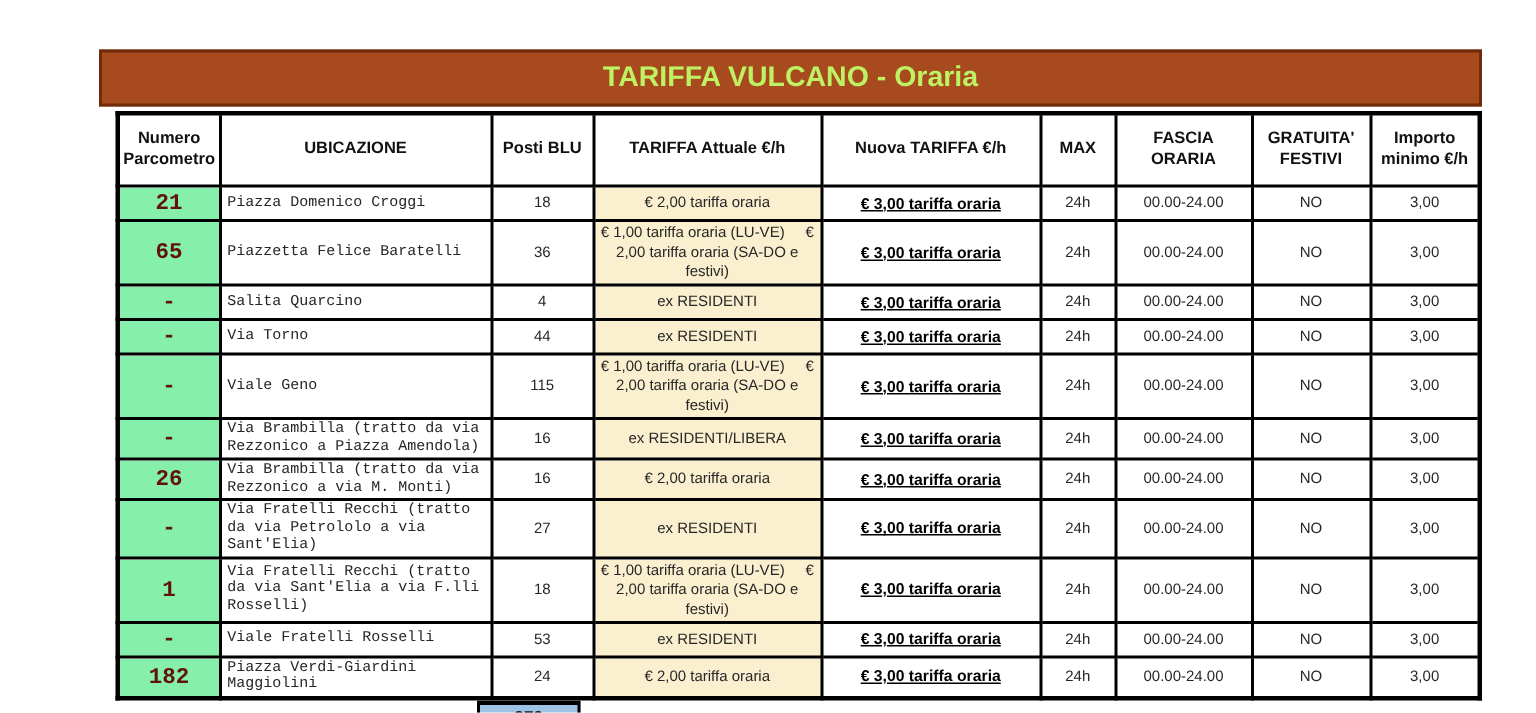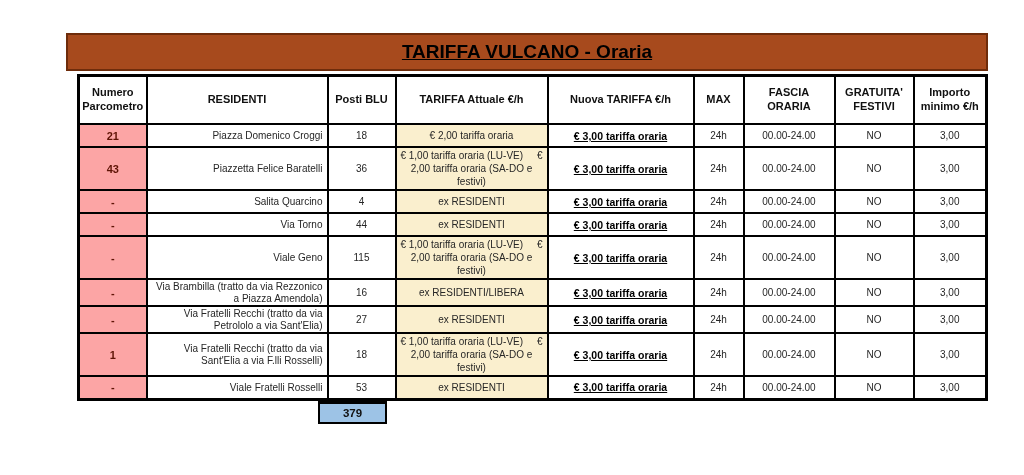--- a/index.html
+++ b/index.html
@@ -17,24 +17,23 @@
 
   .title-bar {
     box-sizing: border-box;
     width: 100%;
     height: 38px;
     background: #A74A1D;
     border: 2px solid #6e2c0b;
     text-align: center;
     font-size: 19px;
     font-weight: bold;
-    color: #000000;
+    color: #bef264;
     line-height: 34px;
     margin-bottom: 3px;
-    text-decoration: underline;
   }
 
   table.tariff {
     border-collapse: collapse;
     table-layout: fixed;
     border: 3px solid #000;
     margin-left: 11px;
   }
   table.tariff th, table.tariff td {
     border: 2px solid #000;
@@ -50,29 +49,31 @@
     height: 42px;
     padding: 2px 2px;
     line-height: 1.25;
   }
   tr.row-regular { height: 23px; }
   tr.row-tall    { height: 35px; }
 
   td { font-size: 10px; color: #262626; text-align: center; vertical-align: middle; }
 
   td.cell-numero {
-    background: #fca5a5;
+    background: #86efac;
     color: #5f1406;
     font-weight: bold;
-    font-size: 11px;
+    font-size: 15px;
+    font-family: Liberation Mono, monospace;
   }
   td.cell-ubicazione {
-    text-align: right;
+    text-align: left;
     padding: 1px 4px;
     line-height: 1.15;
+    font-family: Liberation Mono, monospace;
   }
   td.cell-posti { }
   td.cell-attuale {
     background: #FAEFCE;
     white-space: pre-wrap;
     font-size: 10px;
     padding: 1px 3px;
     line-height: 1.3;
   }
   td.cell-nuova {
@@ -112,21 +113,21 @@
           <col style="width:146px">
           <col style="width:50px">
         <col style="width:91px">
           <col style="width:79px">
           <col style="width:73px">
       </colgroup>
       <thead>
         <tr>
           <th>Numero
 Parcometro</th>
-          <th>RESIDENTI</th>
+          <th>UBICAZIONE</th>
           <th>Posti BLU</th>
           <th>TARIFFA Attuale €/h</th>
           <th>Nuova TARIFFA  €/h</th>
           <th>MAX</th>
           <th>FASCIA ORARIA</th>
           <th>GRATUITA'
 FESTIVI</th>
           <th>Importo
 minimo €/h</th>
         </tr>
@@ -137,21 +138,21 @@
             <td class="cell-ubicazione">Piazza Domenico Croggi</td>
             <td class="cell-posti">18</td>
             <td class="cell-attuale">€ 2,00 tariffa oraria</td>
             <td class="cell-nuova">€ 3,00  tariffa oraria</td>
             <td class="cell-max">24h</td>
             <td class="cell-fascia">00.00-24.00</td>
             <td class="cell-gratuita">NO</td>
             <td class="cell-importo">3,00</td>
           </tr>
           <tr class="row-tall">
-            <td class="cell-numero">43</td>
+            <td class="cell-numero">65</td>
             <td class="cell-ubicazione">Piazzetta Felice Baratelli</td>
             <td class="cell-posti">36</td>
             <td class="cell-attuale">€ 1,00 tariffa oraria (LU-VE)     €
 2,00 tariffa oraria (SA-DO e festivi)</td>
             <td class="cell-nuova">€ 3,00  tariffa oraria</td>
             <td class="cell-max">24h</td>
             <td class="cell-fascia">00.00-24.00</td>
             <td class="cell-gratuita">NO</td>
             <td class="cell-importo">3,00</td>
           </tr>
@@ -187,20 +188,31 @@
             <td class="cell-max">24h</td>
             <td class="cell-fascia">00.00-24.00</td>
             <td class="cell-gratuita">NO</td>
             <td class="cell-importo">3,00</td>
           </tr>
           <tr class="row-regular">
             <td class="cell-numero">-</td>
             <td class="cell-ubicazione">Via Brambilla (tratto da via Rezzonico a Piazza Amendola)</td>
             <td class="cell-posti">16</td>
             <td class="cell-attuale">ex RESIDENTI/LIBERA</td>
+            <td class="cell-nuova">€ 3,00  tariffa oraria</td>
+            <td class="cell-max">24h</td>
+            <td class="cell-fascia">00.00-24.00</td>
+            <td class="cell-gratuita">NO</td>
+            <td class="cell-importo">3,00</td>
+          </tr>
+          <tr class="row-regular">
+            <td class="cell-numero">26</td>
+            <td class="cell-ubicazione">Via Brambilla (tratto da via Rezzonico a via M. Monti)</td>
+            <td class="cell-posti">16</td>
+            <td class="cell-attuale">€ 2,00 tariffa oraria</td>
             <td class="cell-nuova">€ 3,00  tariffa oraria</td>
             <td class="cell-max">24h</td>
             <td class="cell-fascia">00.00-24.00</td>
             <td class="cell-gratuita">NO</td>
             <td class="cell-importo">3,00</td>
           </tr>
           <tr class="row-regular">
             <td class="cell-numero">-</td>
             <td class="cell-ubicazione">Via Fratelli Recchi (tratto da via Petrololo a via Sant'Elia)</td>
             <td class="cell-posti">27</td>
@@ -227,19 +239,30 @@
             <td class="cell-numero">-</td>
             <td class="cell-ubicazione">Viale Fratelli Rosselli</td>
             <td class="cell-posti">53</td>
             <td class="cell-attuale">ex RESIDENTI</td>
             <td class="cell-nuova">€ 3,00  tariffa oraria</td>
             <td class="cell-max">24h</td>
             <td class="cell-fascia">00.00-24.00</td>
             <td class="cell-gratuita">NO</td>
             <td class="cell-importo">3,00</td>
           </tr>
+          <tr class="row-regular">
+            <td class="cell-numero">182</td>
+            <td class="cell-ubicazione">Piazza Verdi-Giardini Maggiolini</td>
+            <td class="cell-posti">24</td>
+            <td class="cell-attuale">€ 2,00 tariffa oraria</td>
+            <td class="cell-nuova">€ 3,00  tariffa oraria</td>
+            <td class="cell-max">24h</td>
+            <td class="cell-fascia">00.00-24.00</td>
+            <td class="cell-gratuita">NO</td>
+            <td class="cell-importo">3,00</td>
+          </tr>
         </tbody>
     </table>
 
     <div class="total-cell">379</div>
 
   </div>
 </div>
 
 </body></html>

